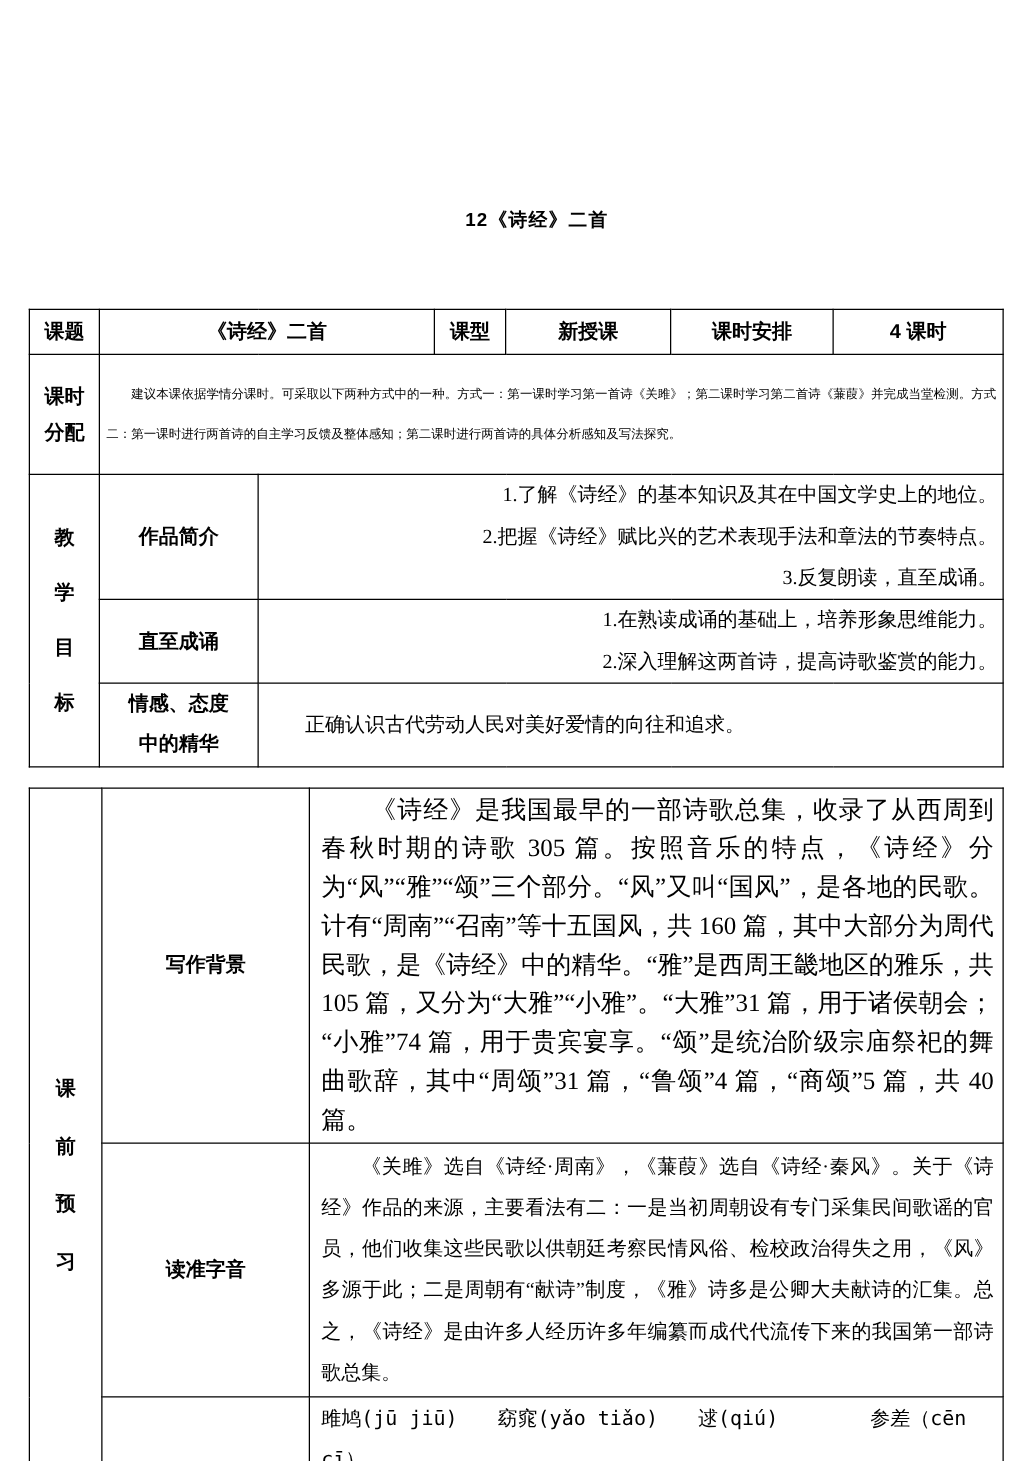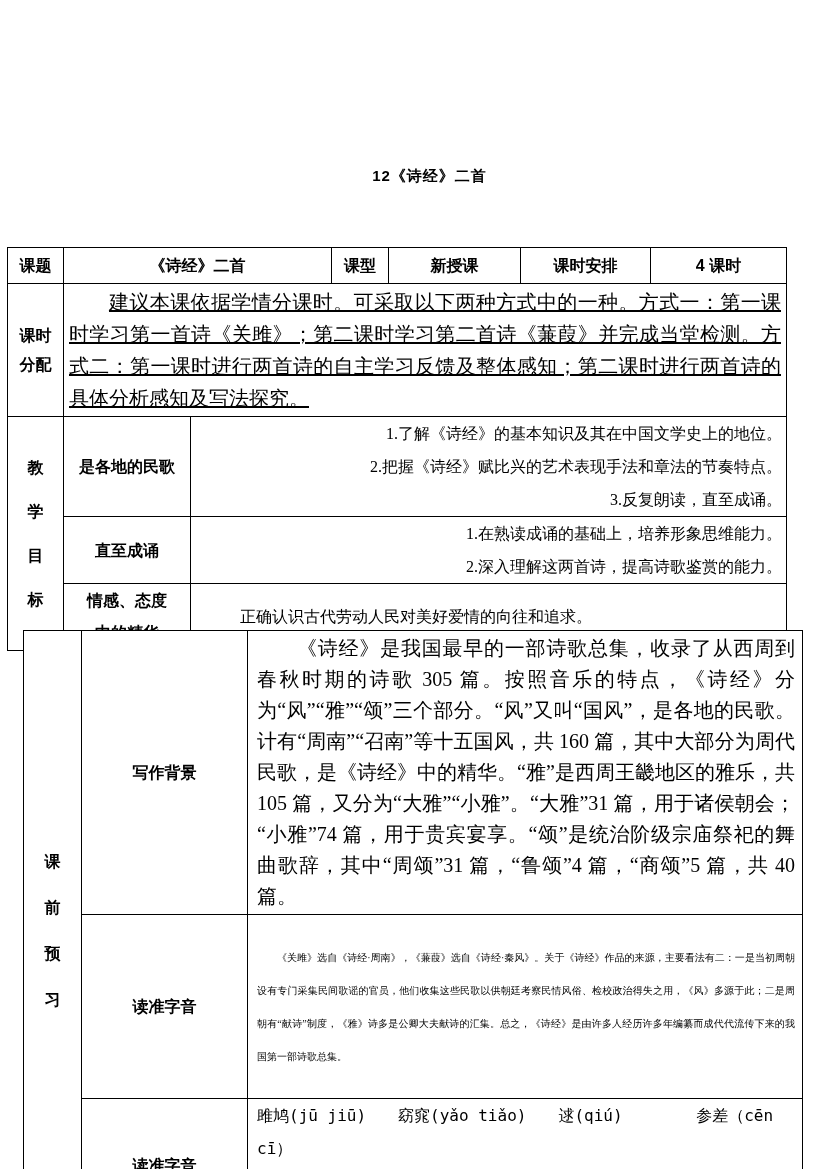--- a/index.html
+++ b/index.html
@@ -7,47 +7,47 @@
     width:827px;height:1169px;position:relative;background:#ffffff;color:#000;
     font-family:"Liberation Serif","DejaVu Serif",serif;
   }
   .page-title{
     position:absolute;top:151px;left:0;width:100%;margin:16px;
     text-align:center;font-family:"Liberation Sans","DejaVu Sans",sans-serif;
     font-size:15px;font-weight:bold;letter-spacing:1px;
   }
   table{border-collapse:collapse;table-layout:fixed;position:absolute;background:#fff;}
   td{border:1.5px solid #000;padding:0;vertical-align:middle;overflow:hidden;}
-  .t1{left:7px;top:247px;width:779px;}
+  .t1{left:23px;top:247px;width:779px;}
   .t2{left:23px;top:630px;width:779px;}
   .lbl{
     font-family:"Liberation Sans","DejaVu Sans",sans-serif;
     font-weight:bold;font-size:16px;text-align:center;white-space:pre-line;line-height:25px;
   }
   .two-line{line-height:29px;}
   .vlabel{line-height:44px;}
   .vlabel2{line-height:46px;}
   .para{
-    font-size:20px;text-align:justify;text-indent:2em;
-    padding:2px 5px 2px 5px;line-height:32px;text-decoration:underline;
+    font-size:10px;text-align:justify;text-indent:2em;
+    padding:2px 5px 2px 5px;line-height:32px;
   }
   .para2{
     font-size:20px;text-align:justify;text-indent:2em;
     padding:2px 7px 2px 9px;line-height:31px;
   }
   .para3{
-    font-size:10px;text-align:justify;text-indent:2em;
+    font-size:16px;text-align:justify;text-indent:2em;
     padding:2px 7px 2px 9px;line-height:33px;
   }
   .list{
     font-size:16px;text-align:right;white-space:pre-line;
     line-height:33px;padding-left:6px;padding-right:4px;
   }
   .single{
-    font-size:16px;text-align:left;text-indent:2em;padding-left:17px;
+    font-size:16px;text-align:left;text-indent:2em;padding-left:5px;
   }
   .pinyin{
     font-family:"DejaVu Sans Mono","DejaVu Sans",monospace;
     font-size:16px;text-align:left;white-space:pre-line;
     line-height:33px;padding-left:9px;
   }
 </style>
 </head>
 <body>
 
@@ -75,21 +75,21 @@
     <tr style="height:96px">
       <td class="lbl two-line">课时
 分配</td>
       <td class="para" colspan="6">建议本课依据学情分课时。可采取以下两种方式中的一种。方式一：第一课时学习第一首诗《关雎》；第二课时学习第二首诗《蒹葭》并完成当堂检测。方式二：第一课时进行两首诗的自主学习反馈及整体感知；第二课时进行两首诗的具体分析感知及写法探究。</td>
     </tr>
     <tr style="height:99px">
       <td class="lbl vlabel" rowspan="3">教
 学
 目
 标</td>
-      <td class="lbl">是各地的民歌</td>
+      <td class="lbl">作品简介</td>
       <td class="list" colspan="5">1.了解《诗经》的基本知识及其在中国文学史上的地位。
 2.把握《诗经》赋比兴的艺术表现手法和章法的节奏特点。
 3.反复朗读，直至成诵。</td>
     </tr>
     <tr style="height:67px">
       <td class="lbl">直至成诵</td>
       <td class="list" colspan="5">1.在熟读成诵的基础上，培养形象思维能力。
 2.深入理解这两首诗，提高诗歌鉴赏的能力。</td>
     </tr>
     <tr style="height:67px">

